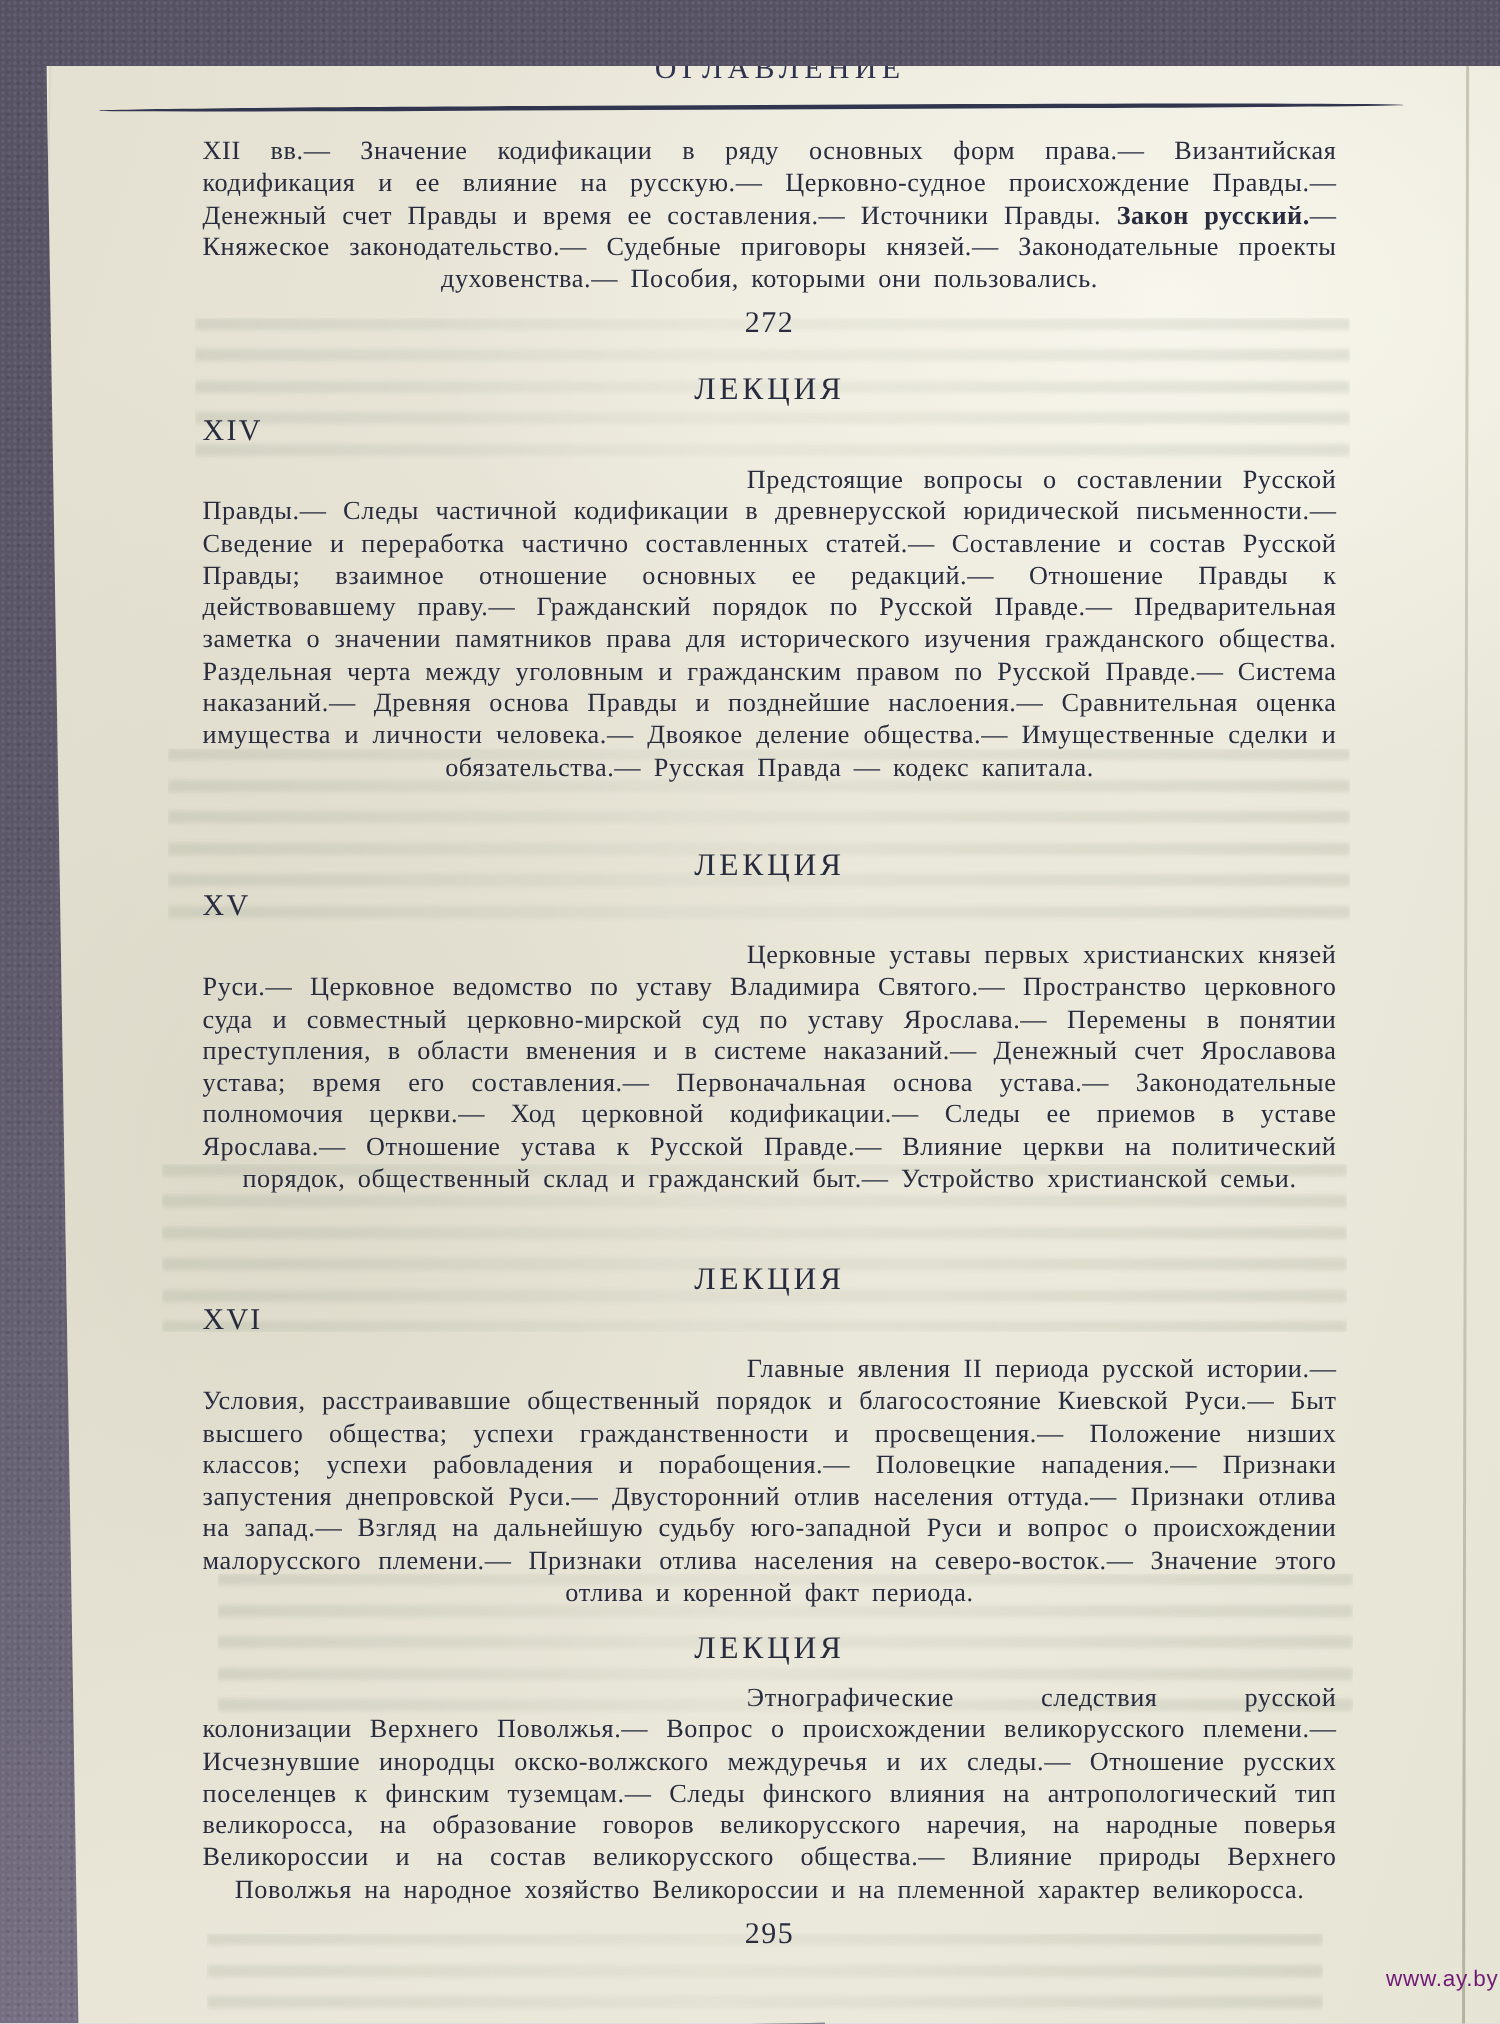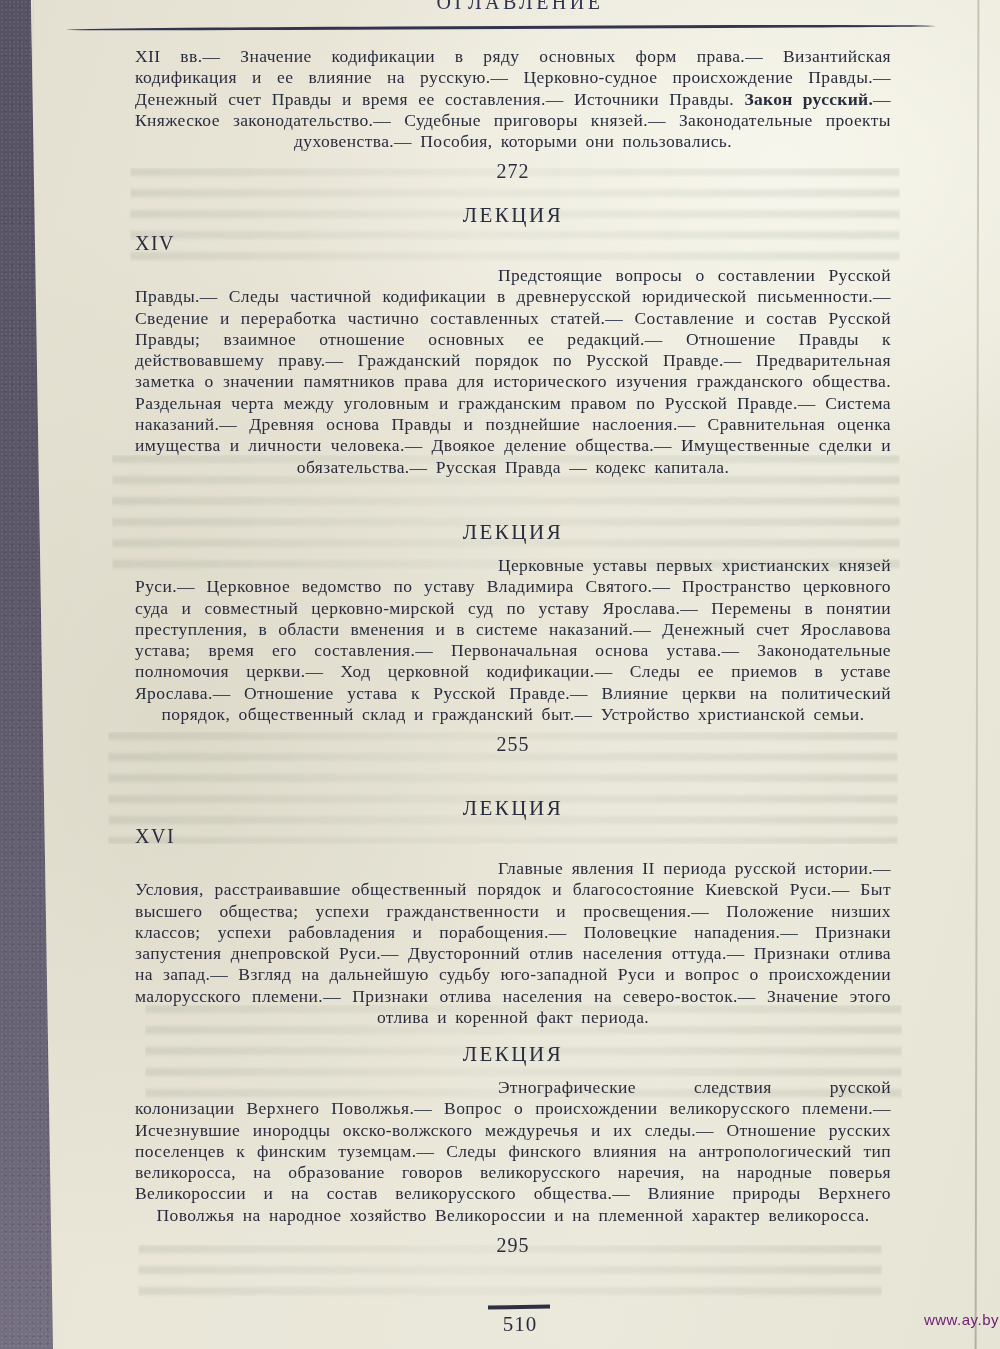--- a/index.html
+++ b/index.html
@@ -24,20 +24,21 @@
   }
 
   
   .page {
     position: absolute; inset: 0;
     clip-path: polygon(31px 0, 1000px 0, 1000px 1349px, 53px 1349px);
     background:
       radial-gradient(ellipse 900px 600px at 78% 12%, rgba(250,249,240,0.85) 0%, rgba(250,249,240,0) 55%),
       radial-gradient(ellipse 700px 900px at 18% 55%, rgba(210,206,188,0.5) 0%, rgba(210,206,188,0) 60%),
       linear-gradient(105deg, #e3e0d1 0%, #e9e6d8 30%, #ebe9db 70%, #e6e4d4 100%);
+    margin-top: 44px;
   }
   .page-edge-highlight {
     position: absolute; left: 27px; top: -6px; width: 7px; height: 1361px;
     background: linear-gradient(90deg, rgba(255,255,255,0.0), rgba(255,255,255,0.55) 60%, rgba(190,186,170,0.4) 100%);
     transform: rotate(0.95deg); transform-origin: top left;
   }
   .page-crease {
     position: absolute; left: 976px; top: 0; width: 2px; height: 1349px;
     background: linear-gradient(180deg, rgba(150,145,120,0.45), rgba(120,115,95,0.25) 50%, rgba(130,125,105,0.5));
     transform: rotate(0.12deg);
@@ -144,24 +145,24 @@
   <div class="textcol sec-xiv">
     <div class="lec-heading">ЛЕКЦИЯ</div>
     <div class="lec-numeral">XIV</div>
     <div class="lec-summary-wrap">
       <div class="para summary">Предстоящие вопросы о составлении Русской Правды.— Следы частичной кодификации в древнерусской юридической письменности.— Сведение и переработка частично составленных статей.— Составление и состав Русской Правды; взаимное отношение основных ее редакций.— Отношение Правды к действовавшему праву.— Гражданский порядок по Русской Правде.— Предварительная заметка о значении памятников права для исторического изучения гражданского общества. Раздельная черта между уголовным и гражданским правом по Русской Правде.— Система наказаний.— Древняя основа Правды и позднейшие наслоения.— Сравнительная оценка имущества и личности человека.— Двоякое деление общества.— Имущественные сделки и обязательства.— Русская Правда — кодекс капитала.</div>
     </div>
   </div>
 
   <div class="textcol sec-xv">
     <div class="lec-heading">ЛЕКЦИЯ</div>
+    <div class="lec-numeral">XV</div>
     <div class="lec-summary-wrap">
       <div class="para summary">Церковные уставы первых христианских князей Руси.— Церковное ведомство по уставу Владимира Святого.— Пространство церковного суда и совместный церковно-мирской суд по уставу Ярослава.— Перемены в понятии преступления, в области вменения и в системе наказаний.— Денежный счет Ярославова устава; время его составления.— Первоначальная основа устава.— Законодательные полномочия церкви.— Ход церковной кодификации.— Следы ее приемов в уставе Ярослава.— Отношение устава к Русской Правде.— Влияние церкви на политический порядок, общественный склад и гражданский быт.— Устройство христианской семьи.</div>
     </div>
-    <div class="pagenum">255</div>
   </div>
 
   <div class="textcol sec-xvi">
     <div class="lec-heading">ЛЕКЦИЯ</div>
     <div class="lec-numeral">XVI</div>
     <div class="lec-summary-wrap">
       <div class="para summary">Главные явления II периода русской истории.— Условия, расстраивавшие общественный порядок и благосостояние Киевской Руси.— Быт высшего общества; успехи гражданственности и просвещения.— Положение низших классов; успехи рабовладения и порабощения.— Половецкие нападения.— Признаки запустения днепровской Руси.— Двусторонний отлив населения оттуда.— Признаки отлива на запад.— Взгляд на дальнейшую судьбу юго-западной Руси и вопрос о происхождении малорусского племени.— Признаки отлива населения на северо-восток.— Значение этого отлива и коренной факт периода.</div>
     </div>
   </div>
 

